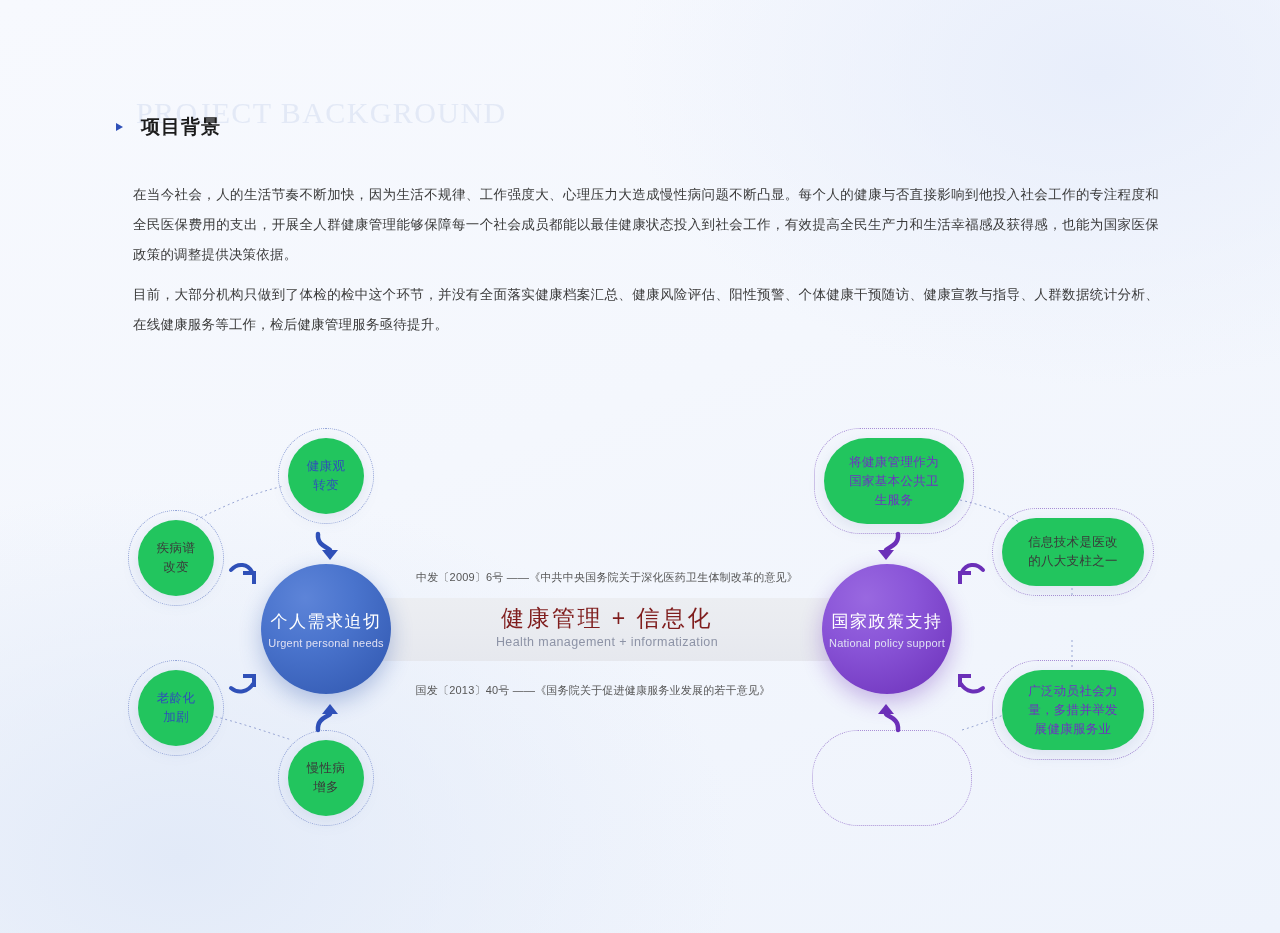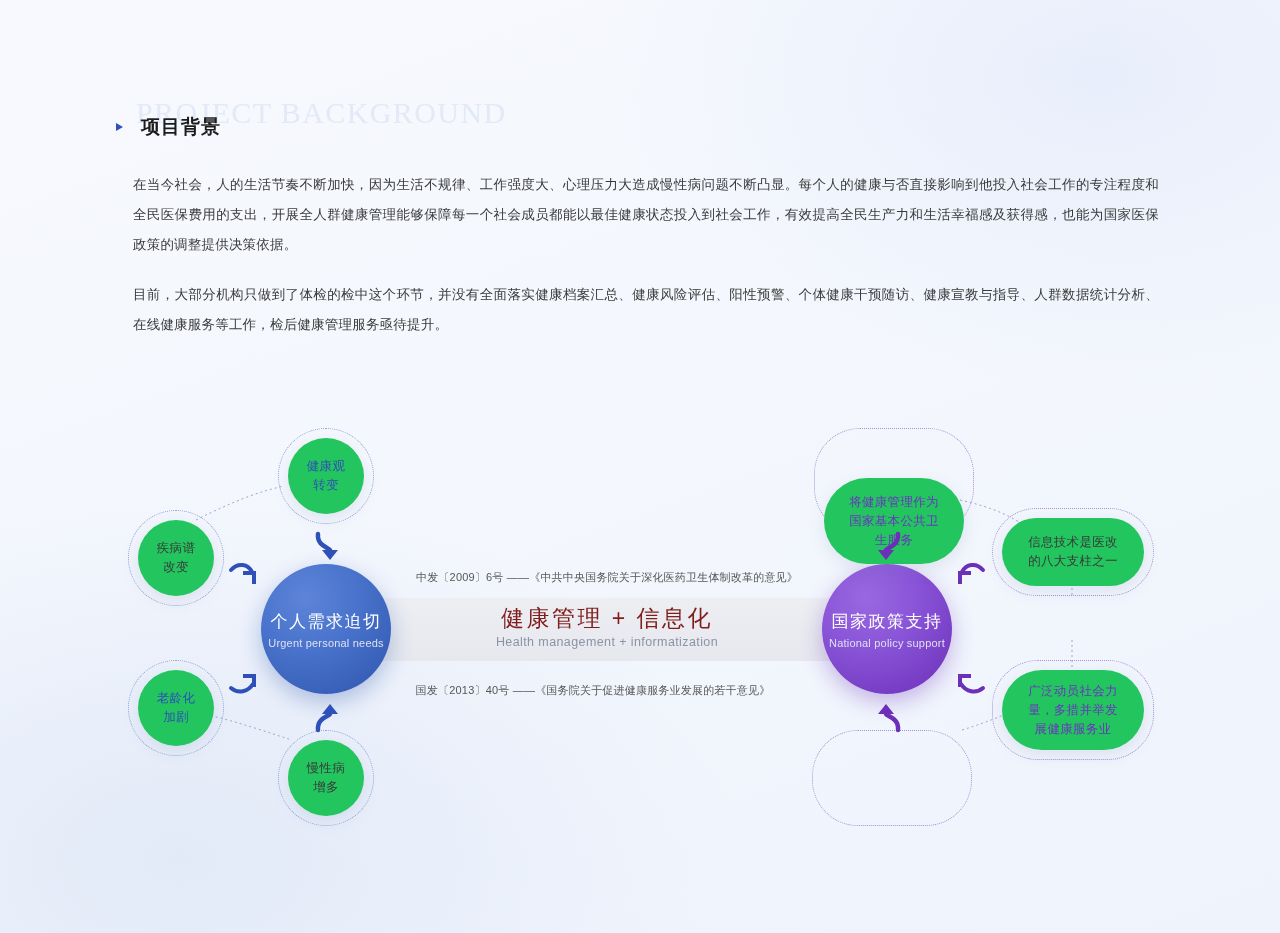--- a/index.html
+++ b/index.html
@@ -31,21 +31,21 @@
     margin-bottom:1px;
   }
   .cn-title { font-size:19px; font-weight:bold; color:#1c1c1c; letter-spacing:1px; white-space:nowrap; }
 
   
   .para {
     position:absolute; left:133px; width:1026px;
     font-size:13.5px; line-height:30px; color:#3b3b3b;
     text-align:justify; letter-spacing:.2px;
   }
-  #p1 { top:170px;font-family:Liberation Serif, serif; }
+  #p1 { top:180px;font-family:Liberation Serif, serif; }
   #p2 { top:280px; }
 
   
   .diagram { position:absolute; left:0; top:400px; width:1280px; height:470px; }
 
   
   .connectors { position:absolute; inset:0; }
 
   
   .band {
@@ -171,21 +171,21 @@
   <div class="bub circ blue" style="left:138px;top:270px;width:76px;height:76px;">
     <div class="bub-txt">老龄化<br>加剧</div>
   </div>
 
   <div class="ring circ" style="left:278px;top:330px;width:96px;height:96px;border-color:#8fa0d6;"></div>
   <div class="bub circ dark" style="left:288px;top:340px;width:76px;height:76px;">
     <div class="bub-txt">慢性病<br>增多</div>
   </div>
 
   <div class="ring pill" style="left:814px;top:28px;width:160px;height:106px;border-color:#a98fd6;"></div>
-  <div class="bub pill purple" style="left:824px;top:38px;width:140px;height:86px;margin-top:40px;">
+  <div class="bub pill purple" style="left:824px;top:38px;width:140px;height:86px;">
     <div class="bub-txt">将健康管理作为<br>国家基本公共卫<br>生服务</div>
   </div>
 
   <div class="ring pill" style="left:992px;top:108px;width:162px;height:88px;border-color:#a98fd6;"></div>
   <div class="bub pill dark" style="left:1002px;top:118px;width:142px;height:68px;">
     <div class="bub-txt">信息技术是医改<br>的八大支柱之一</div>
   </div>
 
   <div class="ring pill" style="left:992px;top:260px;width:162px;height:100px;border-color:#a98fd6;"></div>
   <div class="bub pill purple" style="left:1002px;top:270px;width:142px;height:80px;">

